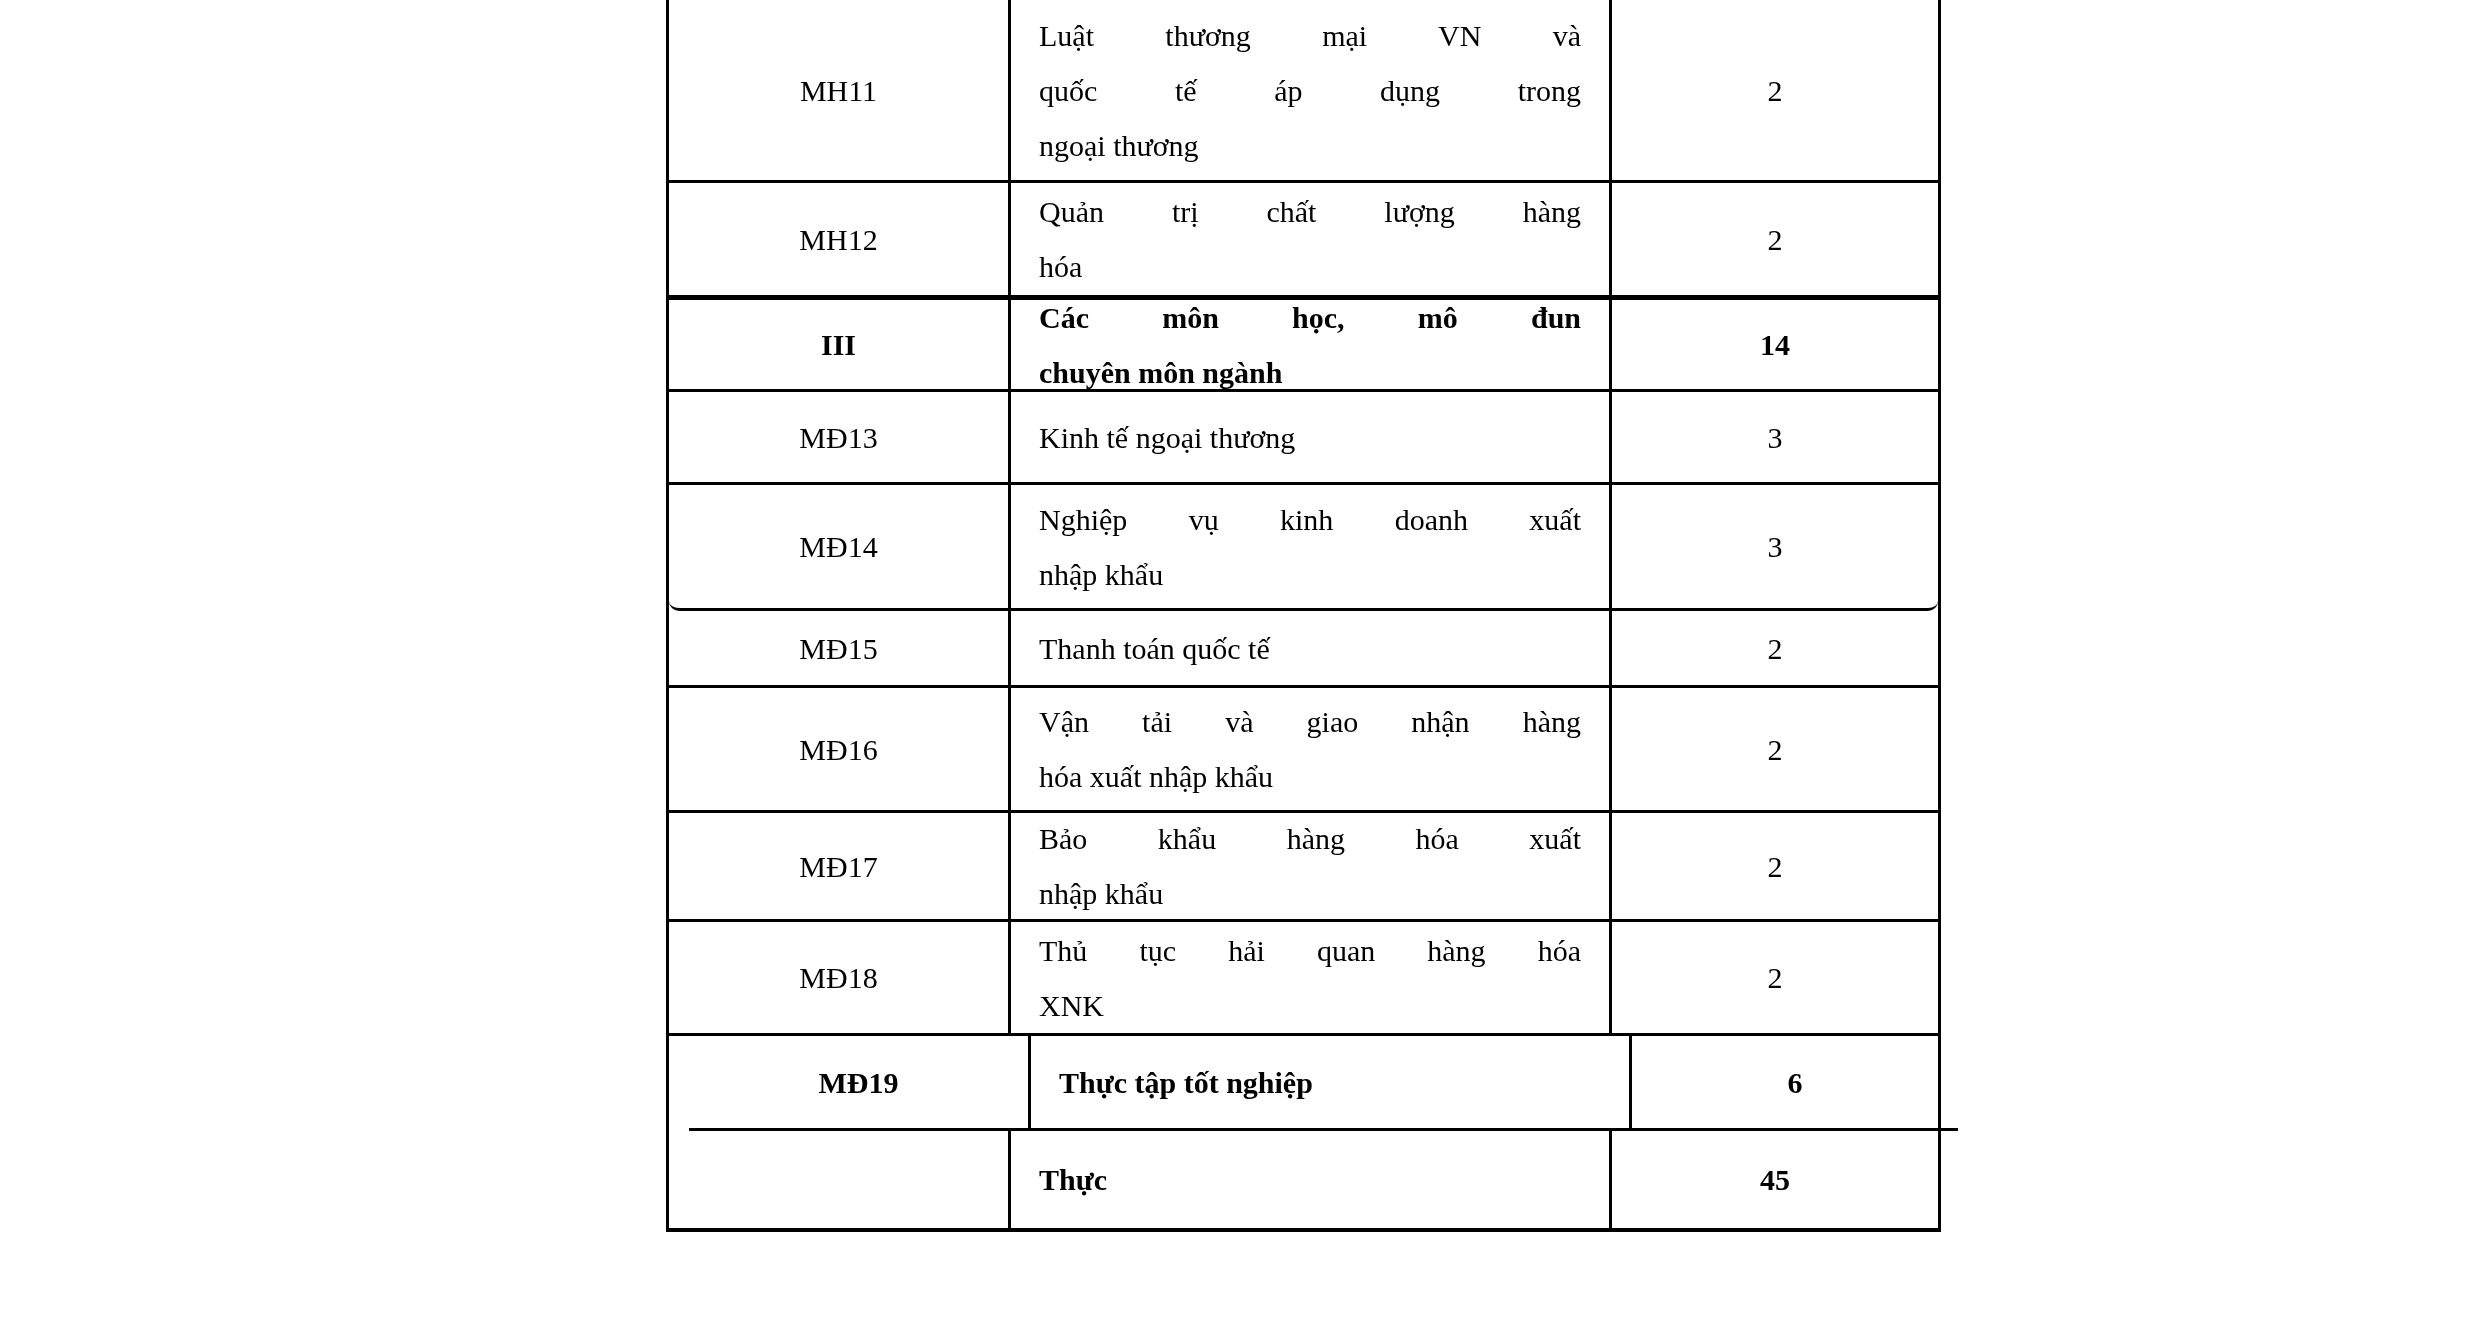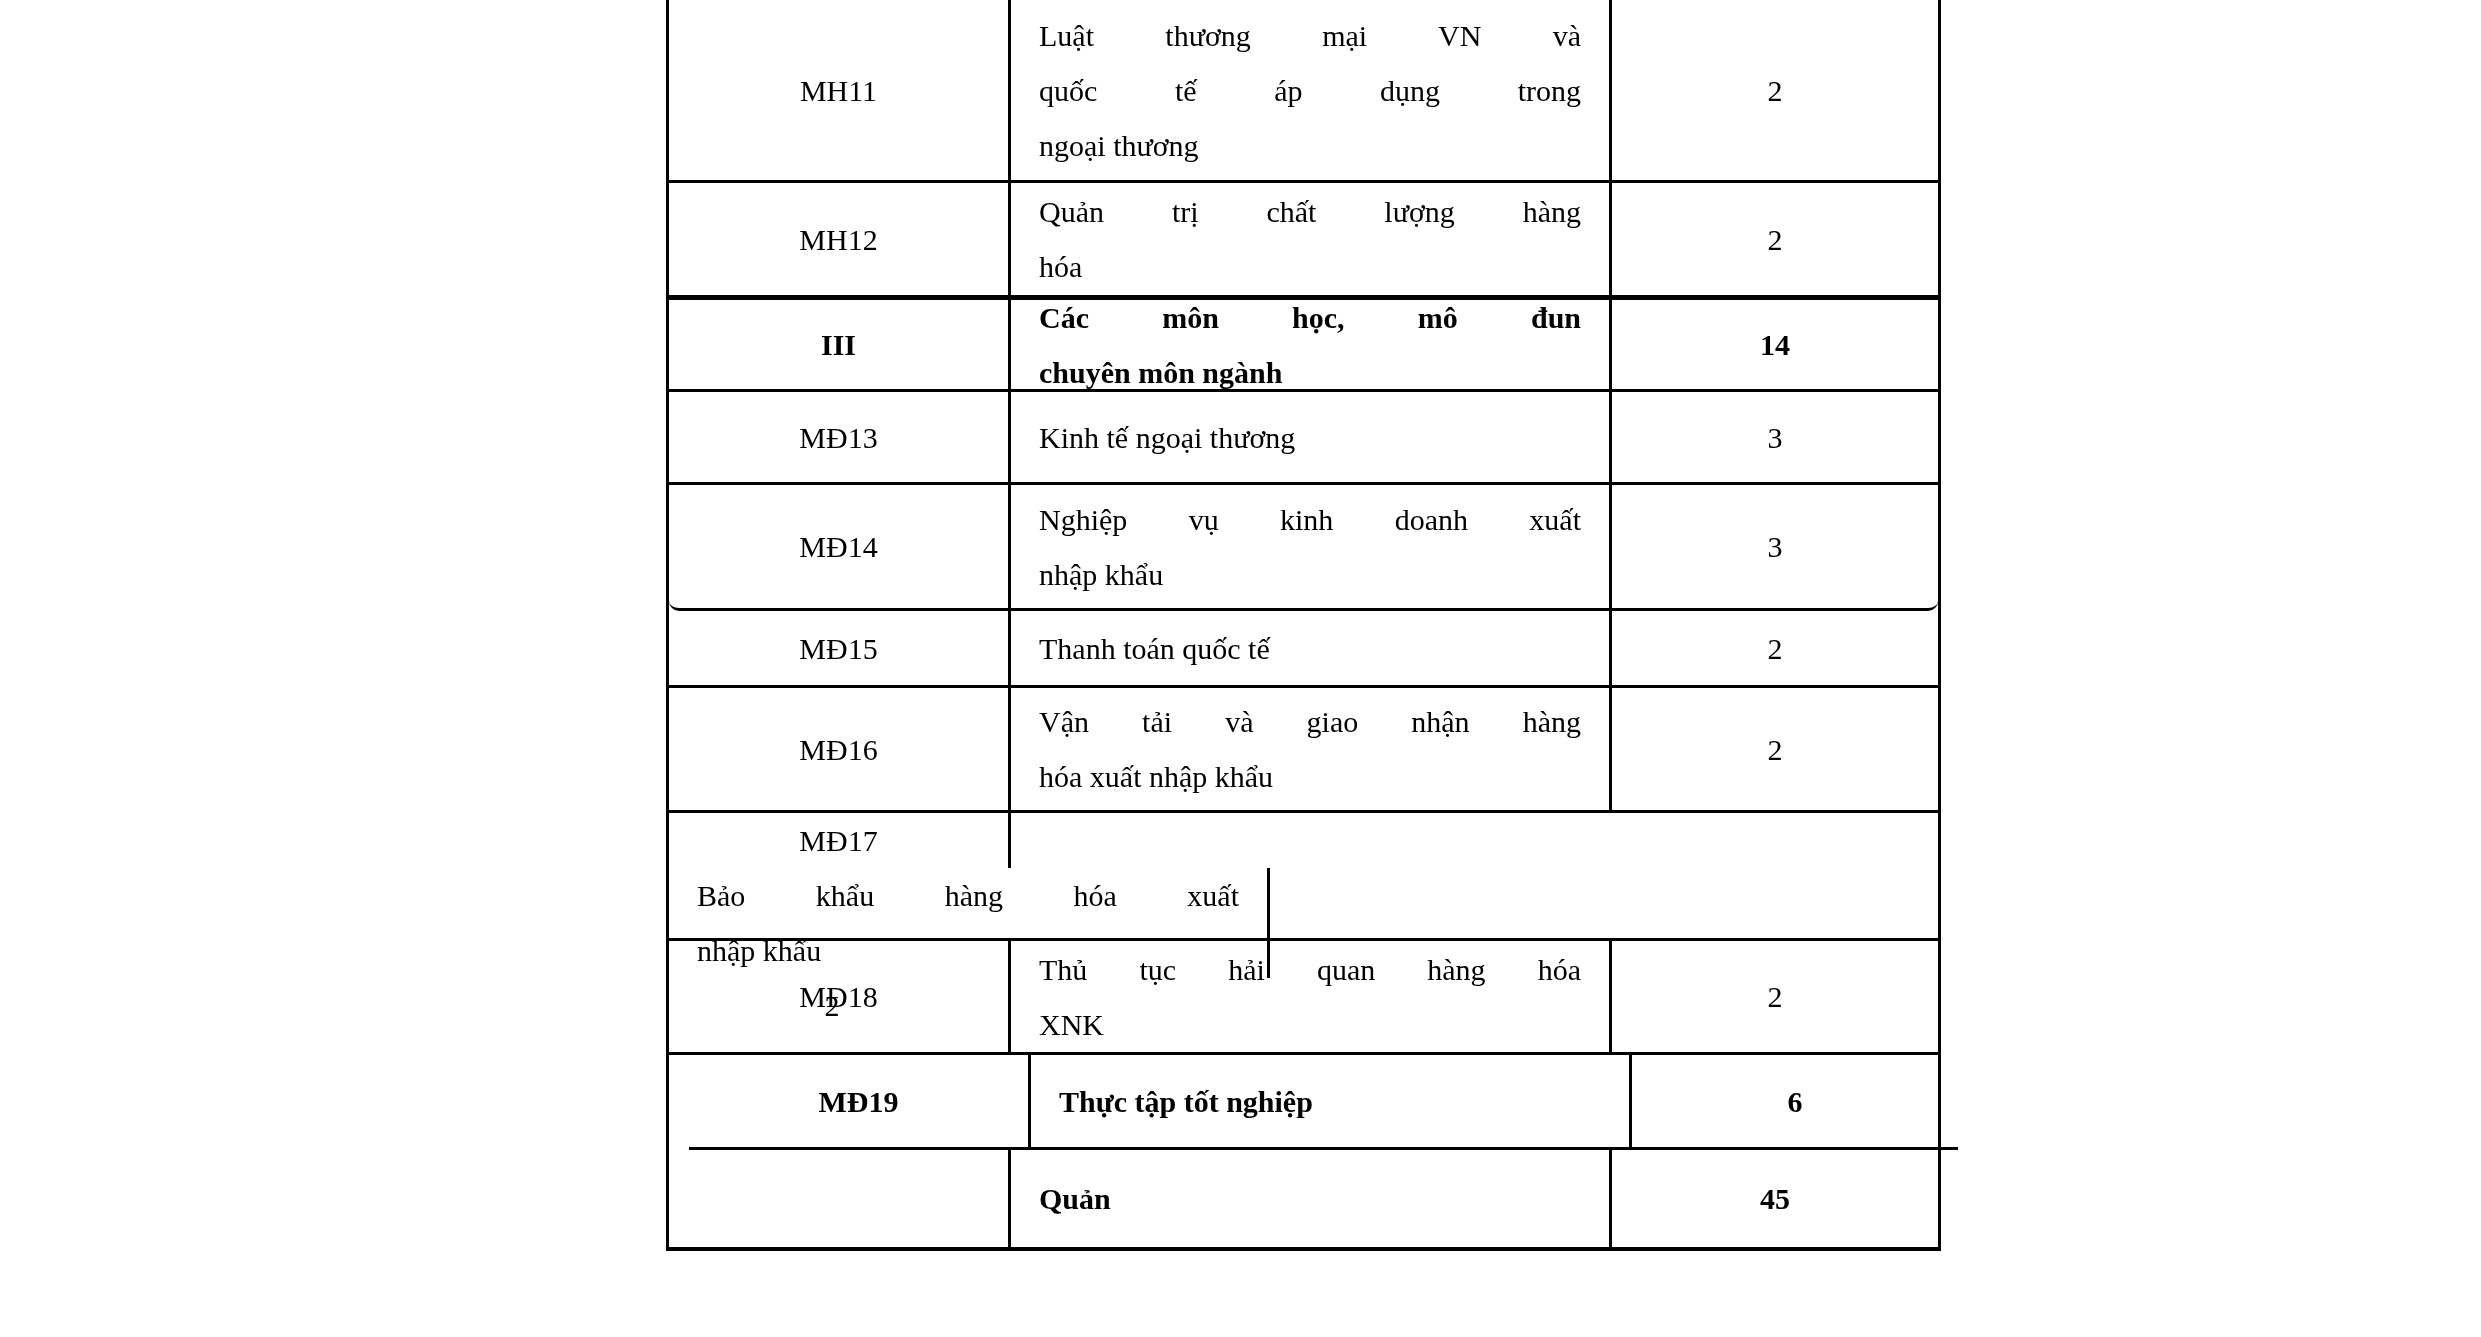--- a/index.html
+++ b/index.html
@@ -34,21 +34,21 @@
     width: 100%;
   }
   
   .row:nth-child(1)  { height: 183px; }
   .row:nth-child(2)  { height: 117px; border-bottom-width: 5px; } 
   .row:nth-child(3)  { height: 92px; }
   .row:nth-child(4)  { height: 93px;  }
   .row:nth-child(5)  { height: 126px; border-radius: 10px; }
   .row:nth-child(6)  { height: 77px;  }
   .row:nth-child(7)  { height: 125px; }
-  .row:nth-child(8)  { height: 128px; flex-direction: column; }
+  .row:nth-child(8)  { height: 109px; }
   .row:nth-child(9)  { height: 114px; }
   .row:nth-child(10) { height: 95px; margin-left: 20px;  }
   .row:nth-child(11) { height: 101px; border-bottom-width: 4px; }
   .cell {
     box-sizing: border-box;
     display: flex;
     align-items: center;
     height: 100%;
     font-size: 30px;
     line-height: 55px;
@@ -164,18 +164,18 @@
       <div class="row bold">
         <div class="cell code-cell">MĐ19</div>
         <div class="cell name-cell">
           <span class="name-line">Thực tập tốt nghiệp</span>
         </div>
         <div class="cell credits-cell">6</div>
       </div>
       <div class="row bold">
         <div class="cell code-cell"></div>
         <div class="cell name-cell">
-          <span class="name-line">Quản</span>
+          <span class="name-line">Thực</span>
         </div>
         <div class="cell credits-cell">45</div>
       </div>
     </div>
 </div>
 
 </body></html>

